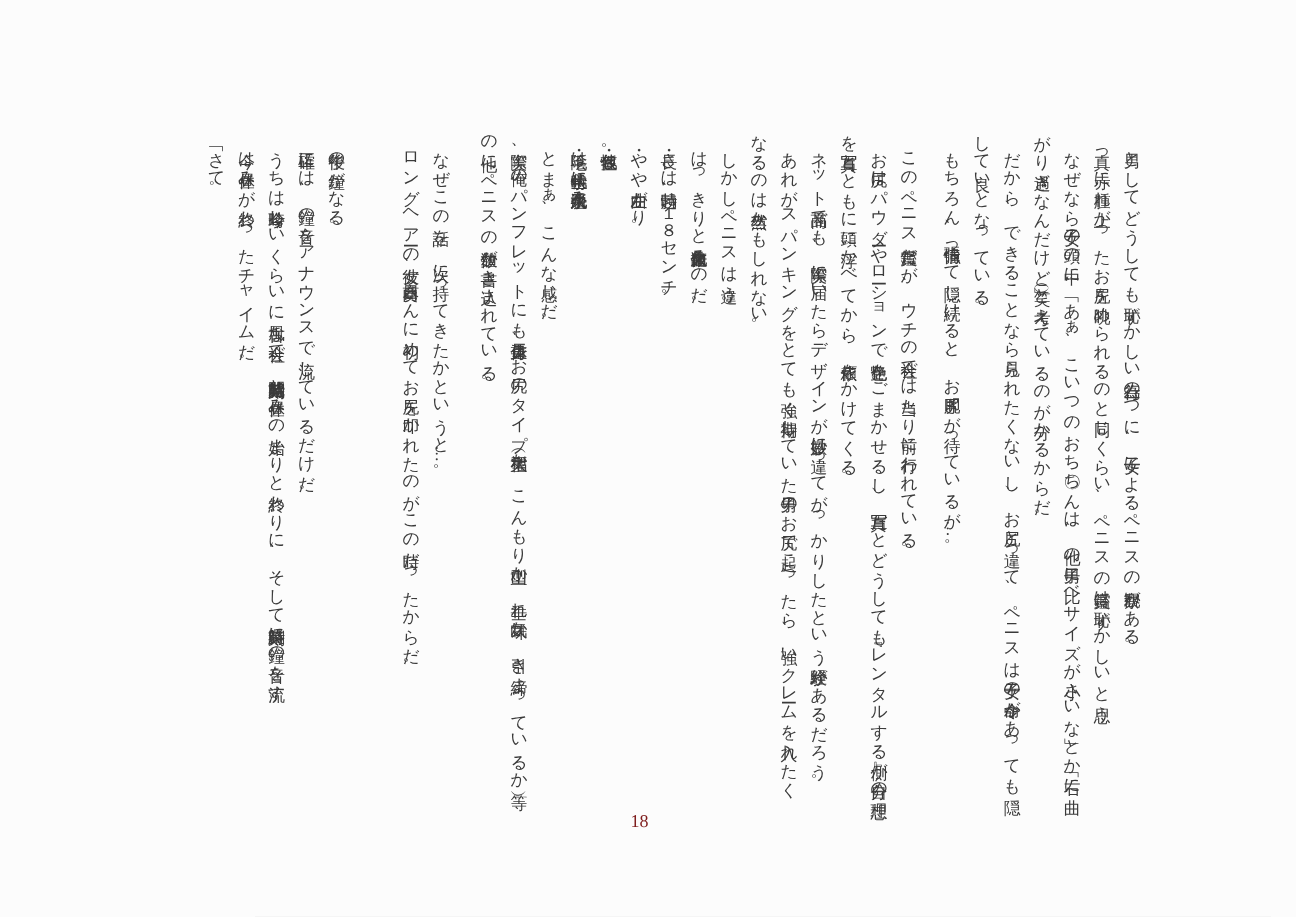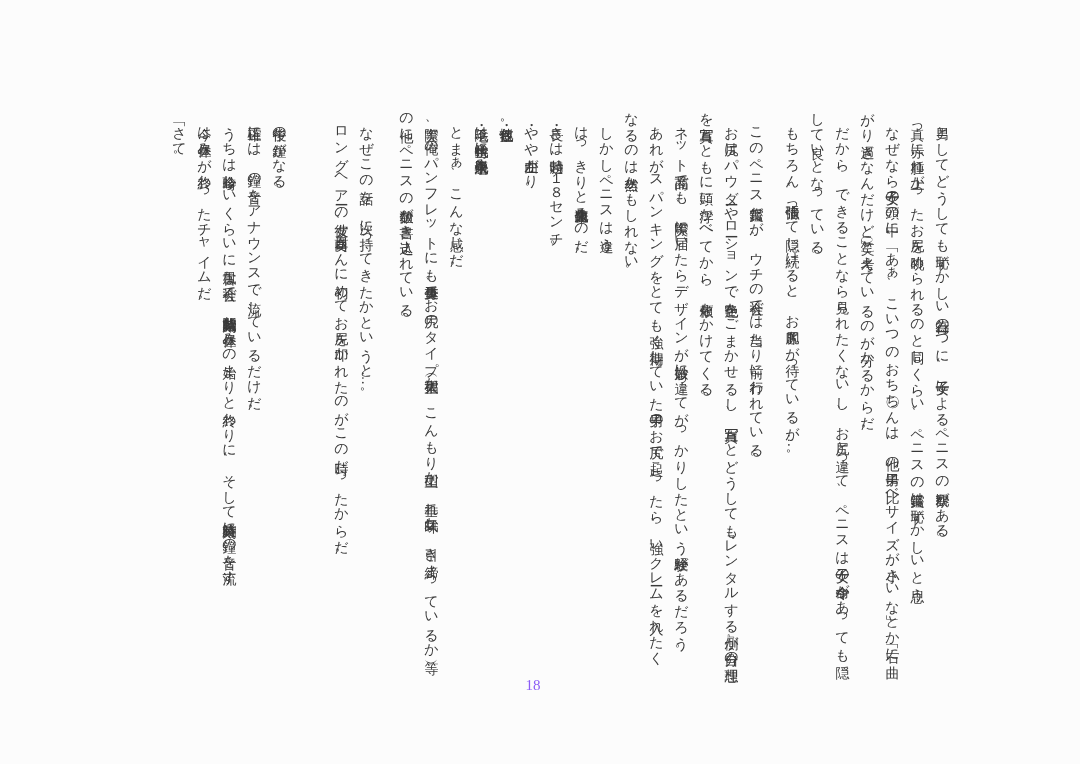--- a/index.html
+++ b/index.html
@@ -32,21 +32,21 @@
     padding: 0;
     text-indent: 1em;
   }
   .page-number {
     position: absolute;
     top: 677px;
     left: 0;
     width: 1066px;
     text-align: center;
     font-size: 15px;
-    color: #8b5cf6;
+    color: #7f1d1d;
   }
 </style>
 </head>
 <body>
 
 <div class="page">
   <div class="text-block">
       <p>男としてどうしても恥ずかしい行為の一つに、女子によるペニスの観察がある。</p>
       <p>真っ赤に腫れ上がったお尻を眺められるのと同じくらい、ペニスの鑑賞は恥ずかしいと思う。</p>
       <p>なぜなら女子の頭の中に、「あぁ、こいつのおち〇ちんは、他の男子に比べサイズが小さいな」とか「右に曲がり過ぎなんだけど（笑）」と考えているのが分かるからだ。</p>

